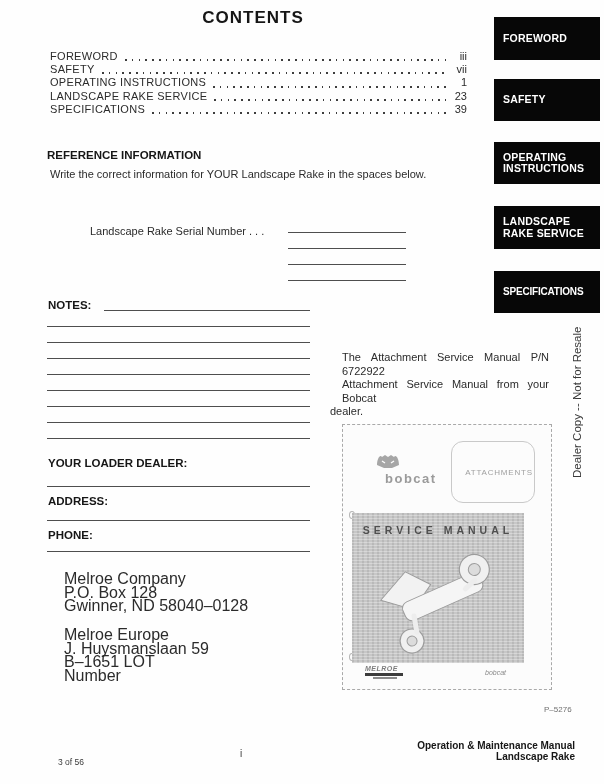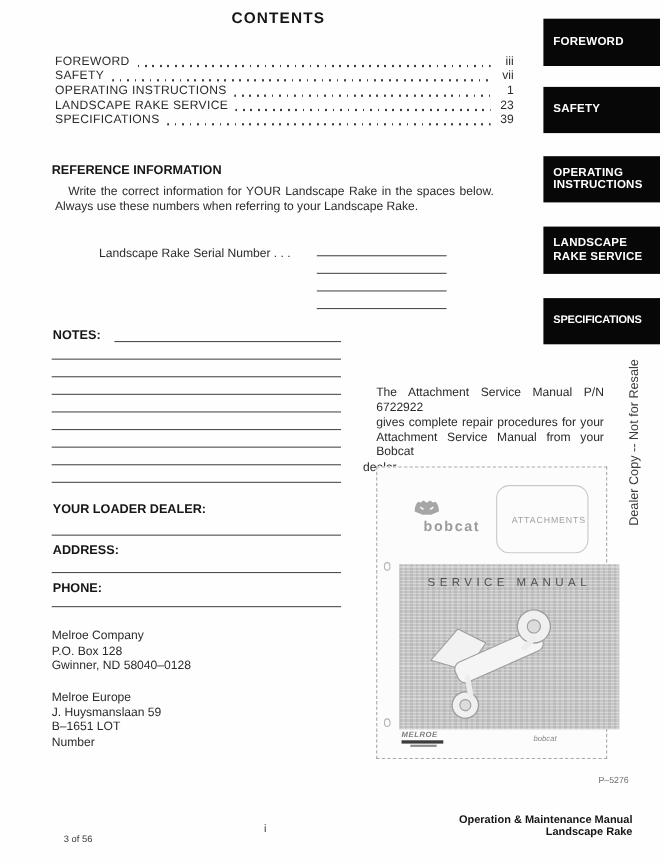--- a/index.html
+++ b/index.html
@@ -5,21 +5,21 @@
   * { margin:0; padding:0; box-sizing:border-box; }
   html,body { width:604px; height:784px; }
   body {
     position:relative; overflow:hidden; background:#fefefe;
     font-family:"Liberation Sans", sans-serif; color:#2b2b2b;
   }
   .abs { position:absolute; }
 
   
   .page-title { top:8px; left:47px; width:412px; text-align:center;
-    font-size:14px; font-weight:bold; letter-spacing:1px; color:#161616; }
+    font-size:17px; font-weight:bold; letter-spacing:1px; color:#161616; }
   .ref-heading { top:149px; left:47px; width:412px; text-align:left;
     font-size:11.5px; font-weight:bold; color:#161616; }
 
   
   .toc { top:50px; left:50px; width:417px; font-size:11px; }
   .toc-row { display:flex; align-items:baseline; line-height:13.2px; }
   .toc-label { white-space:nowrap; letter-spacing:.3px; }
   .toc-leader { flex:1 1 auto; height:2px; align-self:flex-end; margin:0 5px 2px 7px;
     background-image:repeating-linear-gradient(90deg,#3d3d3d 0 1.6px,transparent 1.6px 6.8px); }
   .toc-page { text-align:right; min-width:16px; white-space:nowrap; }
@@ -53,45 +53,45 @@
   .notes-first-line { top:296px; left:104px; width:206px; height:15px; }
   .notes-lines { top:311px; left:47px; width:263px; }
   .notes-lines div { height:16px; }
 
   .dealer-label { left:48px; font-size:11.5px; font-weight:bold; color:#161616; }
   .lbl-dealer { top:457px; } .lbl-address { top:495px; } .lbl-phone { top:529px; }
   .dealer-line { left:47px; width:263px; height:16px; }
   .line-dealer { top:471px; } .line-address { top:505px; } .line-phone { top:536px; }
 
   
-  .addr { left:47px; font-size:11px; line-height:13.5px; }
+  .addr { left:64px; font-size:16px; line-height:13.5px; }
   .addr-us { top:572px; } .addr-eu { top:628px; }
 
   
   .watermark { left:581px; top:308px; width:18px; height:170px; }
   .watermark span { position:absolute; bottom:0; left:2px; transform-origin:0 100%;
     transform:rotate(-90deg); white-space:nowrap; font-size:11.5px; color:#3a3a3a; }
 
   
   .cover { left:342px; top:424px; width:210px; height:266px;
     border:1px dashed #a9a9a9; background:#fcfcfc; }
   .hole { position:absolute; width:6px; height:8px; border:1px solid #b5b5b5;
     border-radius:50%; left:6px; }
   .hole-top { top:86px; } .hole-bottom { top:228px; }
   .brand-icon { position:absolute; left:32px; top:27px; }
   .brand-word { position:absolute; left:42px; top:46px; font-size:13px; font-weight:bold;
     color:#9b9b9b; letter-spacing:1.5px; }
   .attach-box { position:absolute; left:108px; top:16px; width:84px; height:62px;
     border:1px solid #c9c9c9; border-radius:12px; display:flex; align-items:center;
     justify-content:center; }
   .attach-box span { font-size:8px; color:#a0a0a0; letter-spacing:.8px;margin-left:12px; }
-  .photo { position:absolute; left:20px; top:88px; width:200px; height:150px;
+  .photo { position:absolute; left:9px; top:88px; width:172px; height:150px;
     background-color:#c7c7c7;
     background-image:repeating-linear-gradient(0deg, rgba(255,255,255,.30) 0 1px, transparent 1px 3px),
-      repeating-linear-gradient(90deg, rgba(110,110,110,.16) 0 2px, transparent 2px 5px); }
+      repeating-linear-gradient(90deg, rgba(110,110,110,.16) 0 2px, transparent 2px 5px);font-weight:bold; }
   .photo-title { text-align:center; margin-top:11px; font-size:10.5px; color:#4f4f4f;
     letter-spacing:4px; }
   .rake-svg { position:absolute; left:6px; top:34px; }
   .melroe { position:absolute; left:22px; top:240px; }
   .melroe-word { font-size:7px; font-style:italic; font-weight:bold; color:#7d7d7d;
     letter-spacing:.5px; }
   .melroe-bar { width:38px; height:3px; background:#3c3c3c; margin-top:1px; }
   .melroe-bar2 { width:24px; height:1.5px; background:#8a8a8a; margin-top:1px; margin-left:8px; }
   .mini-bobcat { position:absolute; left:142px; top:244px; font-size:7px; color:#8a8a8a;
     font-style:italic; }
@@ -150,21 +150,20 @@
   <div>LANDSCAPE</div>
   <div>RAKE SERVICE</div>
 </div>
 <div class="abs tab tab-5">
   <div>SPECIFICATIONS</div>
 </div>
 
 <div class="abs ref-heading">REFERENCE INFORMATION</div>
 <div class="abs ref-body fixed-just">
   <div>Write the correct information for YOUR Landscape Rake in the spaces below.</div>
-  <div>Always use these numbers when referring to your Landscape Rake.</div>
 </div>
 
 <div class="abs serial-label">Landscape Rake Serial Number . . .</div>
 <div class="abs serial-lines">
   <div class="rule"></div>
   <div class="rule"></div>
   <div class="rule"></div>
   <div class="rule"></div>
 </div>
 
@@ -176,21 +175,20 @@
   <div class="rule"></div>
   <div class="rule"></div>
   <div class="rule"></div>
   <div class="rule"></div>
   <div class="rule"></div>
   <div class="rule"></div>
 </div>
 
 <div class="abs attach-note fixed-just">
   <div>The Attachment Service Manual P/N 6722922</div>
-  <div>gives complete repair procedures for your</div>
   <div>Attachment Service Manual from your Bobcat</div>
   <div>dealer.</div>
 </div>
 
 <div class="abs watermark">
   <span>Dealer Copy -- Not for Resale</span>
 </div>
 
 <div class="abs dealer-label lbl-dealer">YOUR LOADER DEALER:</div>
 <div class="abs dealer-line line-dealer rule"></div>

